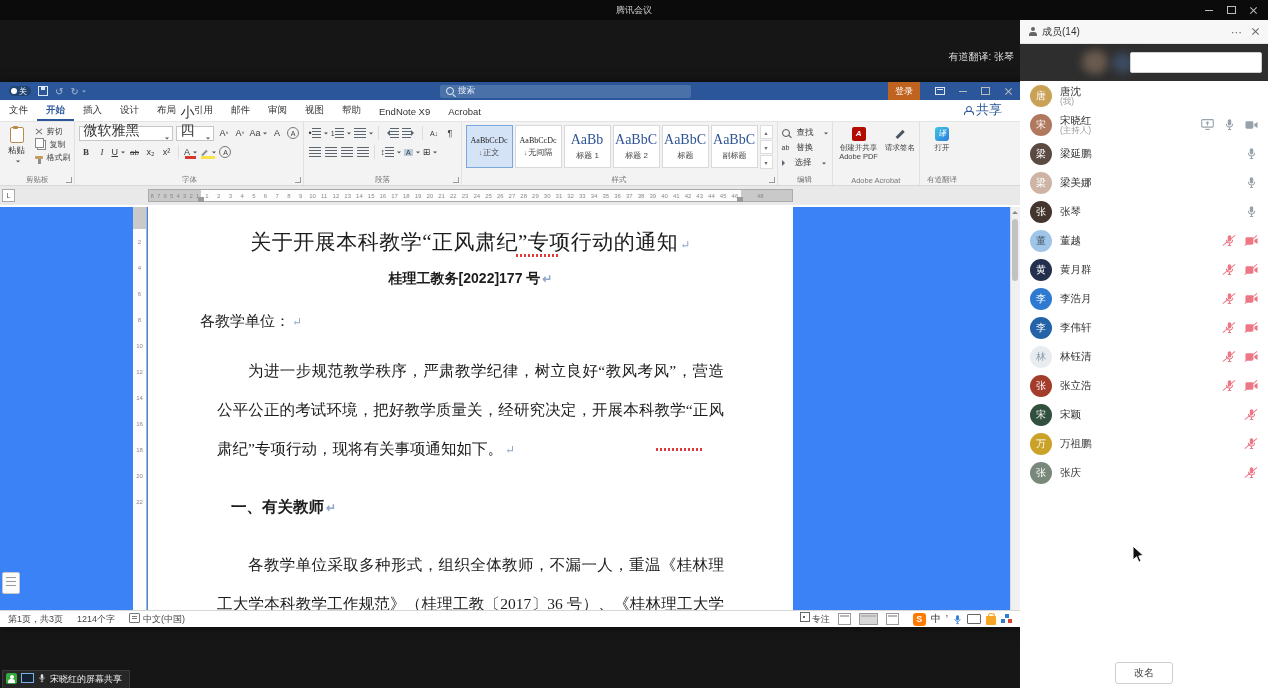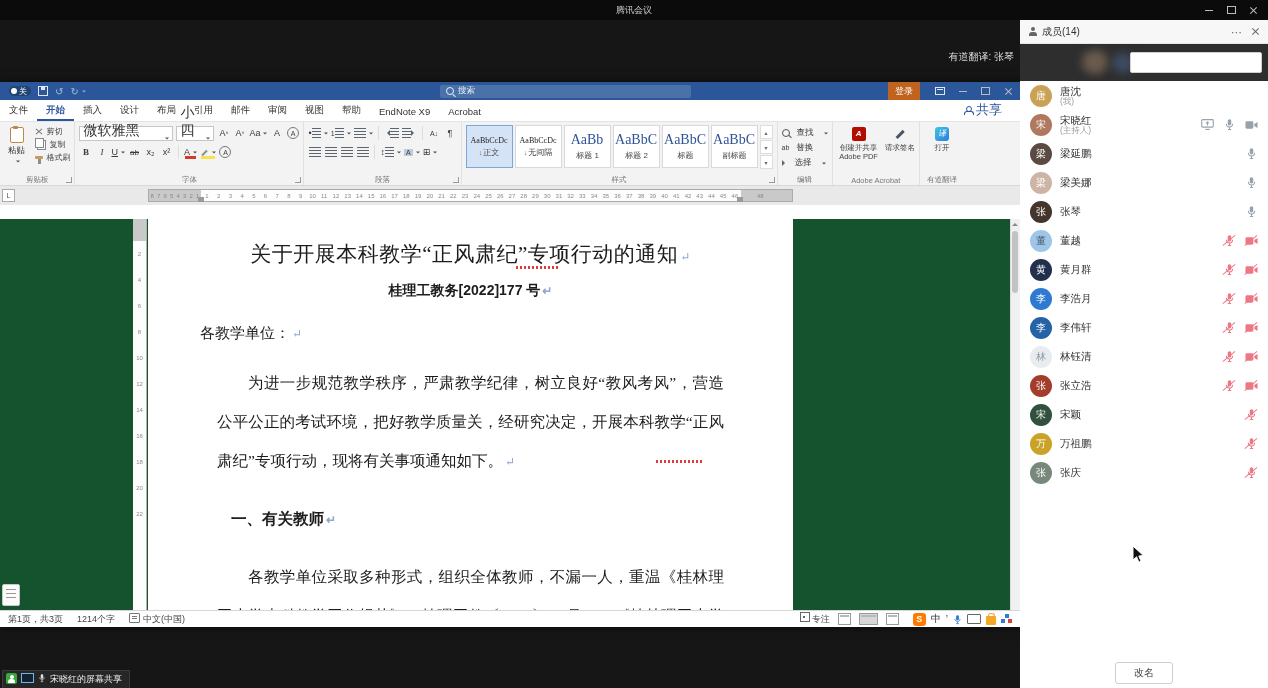--- a/index.html
+++ b/index.html
@@ -118,21 +118,21 @@
   .hruler{position:absolute;left:148px;top:3px;width:645px;height:13px;background:#c9c9c9;border:1px solid #ababab;box-sizing:border-box;}
   .hruler .white{position:absolute;left:52px;width:540px;top:0;bottom:0;background:#fdfdfd;}
   .r-left{position:absolute;left:0;top:0;bottom:0;width:52px;display:flex;align-items:center;}
   .r-main{position:absolute;left:52px;top:0;bottom:0;width:540px;display:flex;align-items:center;}
   .r-left span,.r-main span{flex:1;text-align:center;font-size:6px;color:#8a8a8a;}
   .r-last{position:absolute;left:608px;top:0;bottom:0;display:flex;align-items:center;font-size:6px;color:#8a8a8a;}
   .ind{position:absolute;width:6px;height:5px;background:#9a9a9a;bottom:-1px;}
   .ind.l{left:49px;} .ind.r{left:588px;}
 
   
-  .docarea{position:absolute;left:0;top:137px;width:100%;height:405px;background:#14532d;overflow:hidden;}
+  .docarea{position:absolute;left:0;top:125px;width:100%;height:405px;background:#3b82f6;overflow:hidden;}
   .vruler{position:absolute;left:133px;top:0;bottom:0;width:13px;background:#fdfdfd;border-right:1px solid #b5b5b5;}
   .vruler::before{content:"";position:absolute;left:0;right:0;top:0;height:22px;background:#c9c9c9;}
   .v-nums{position:absolute;left:0;right:0;top:32px;display:flex;flex-direction:column;align-items:center;gap:20px;font-size:6px;color:#8a8a8a;}
   .page{position:absolute;left:148px;top:0;width:645px;min-height:560px;background:#fff;box-sizing:border-box;padding:20px 52px 30px;font-family:"Liberation Serif","DejaVu Serif",serif;color:#1c1c1c;}
   .dtitle{font-size:21px;line-height:30px;text-align:center;margin-bottom:8px;letter-spacing:.5px;}
   .dmeta{font-size:11px;line-height:16px;color:#8c8c8c;text-align:center;margin-bottom:12px;}
   .dnum{font-size:14px;line-height:20px;font-weight:bold;text-align:center;margin-bottom:20px;font-family:"Liberation Sans",sans-serif;}
   .dsal{font-size:15px;line-height:24px;margin-bottom:2px;}
   .dpara{font-size:15.5px;line-height:39px;text-align:justify;text-indent:31px;margin:17px;}
   .dh1{font-size:15.5px;line-height:39px;font-weight:bold;text-indent:31px;font-family:"Liberation Sans",sans-serif;margin:0;}

